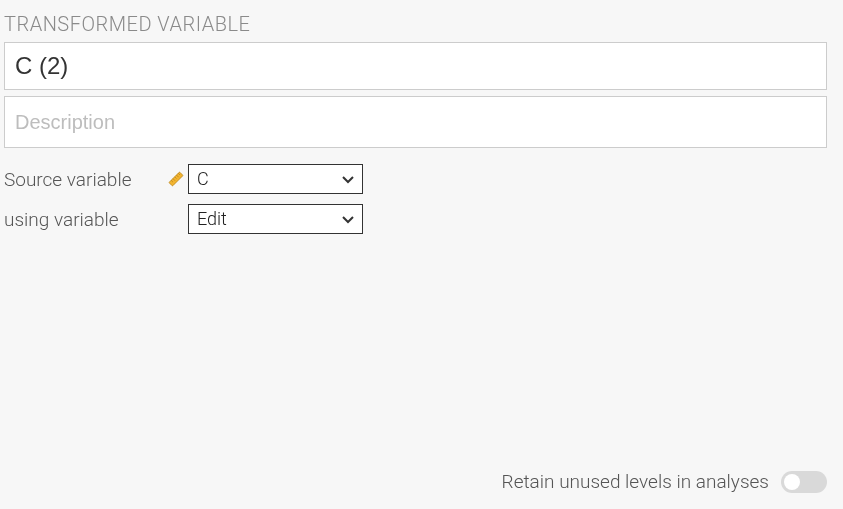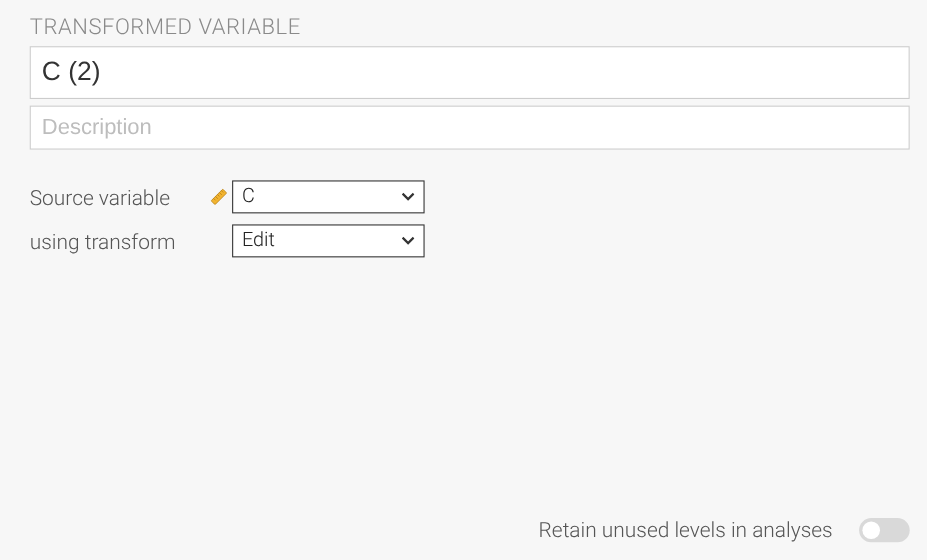--- a/index.html
+++ b/index.html
@@ -7,21 +7,21 @@
     margin: 0;
     font-family: -apple-system, BlinkMacSystemFont, "Segoe UI", Roboto, Helvetica, Arial, sans-serif;
     background: #f7f7f7;
     color: #333;
     font-size: 16px;
     font-weight: 300;
   }
   .panel {
     width: 843px;
     height: 509px;
-    padding: 12px 16px 16px 27px;
+    padding: 12px 16px 16px 4px;
     position: relative;
     background: #f7f7f7;
   }
   .section-title {
     font-size: 20px;
     letter-spacing: 0.5px;
     color: #8a8a8a;
     font-weight: 300;
     margin-bottom: 6px;
   }
@@ -37,22 +37,22 @@
     margin-bottom: 6px;
   }
   .desc-input {
     width: 100%;
     font-size: 20px;
     font-weight: 700;
     padding: 2px 10px;
     border: 1px solid #ccc;
     background: #fff;
     color: #333;
-    height: 40px;
-    margin-bottom: 28px;
+    height: 52px;
+    margin-bottom: 16px;
   }
   .desc-input::placeholder { color: #bdbdbd; font-weight: 300; }
   .name-input::placeholder { color: #bdbdbd; }
   .row {
     display: flex;
     align-items: center;
     margin-bottom: 10px;
   }
   .row-label {
     width: 160px;
@@ -102,21 +102,21 @@
     font-size: 17px;
     font-weight: 300;
     cursor: default;
   }
   .footer {
     position: absolute;
     right: 16px;
     bottom: 16px;
     display: flex;
     align-items: center;
-    gap: 24px;
+    gap: 12px;
     font-size: 19px;
     color: #555;
     font-weight: 300;
   }
   .toggle {
     position: relative;
     width: 46px;
     height: 22px;
     border-radius: 11px;
     background: #d9d9d9;
@@ -161,21 +161,21 @@
       <span class="value">C</span>
       <span class="chev">
         <svg width="12" height="8" viewBox="0 0 12 8">
             <path d="M1 1 L6 6 L11 1" fill="none" stroke="#333" stroke-width="2"></path>
           </svg>
       </span>
     </div>
   </div>
 
   <div class="row">
-    <div class="row-label">using transform</div>
+    <div class="row-label">using variable</div>
     <div class="icon-slot"></div>
     <div class="select-wrap" tabindex="0">
       <span class="value">Edit</span>
       <span class="chev">
         <svg width="12" height="8" viewBox="0 0 12 8">
             <path d="M1 1 L6 6 L11 1" fill="none" stroke="#333" stroke-width="2"></path>
           </svg>
       </span>
     </div>
   </div>

